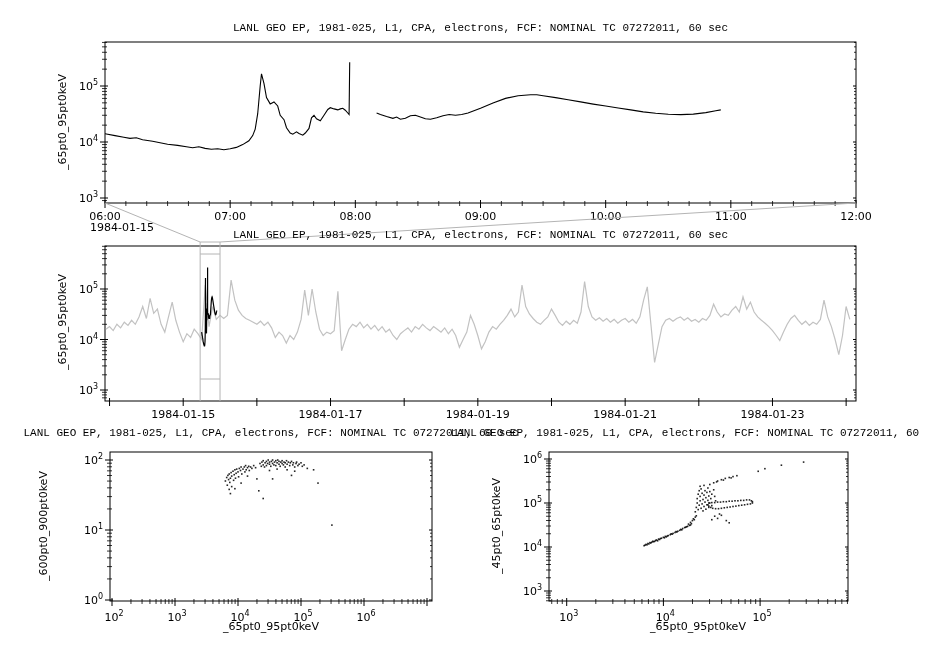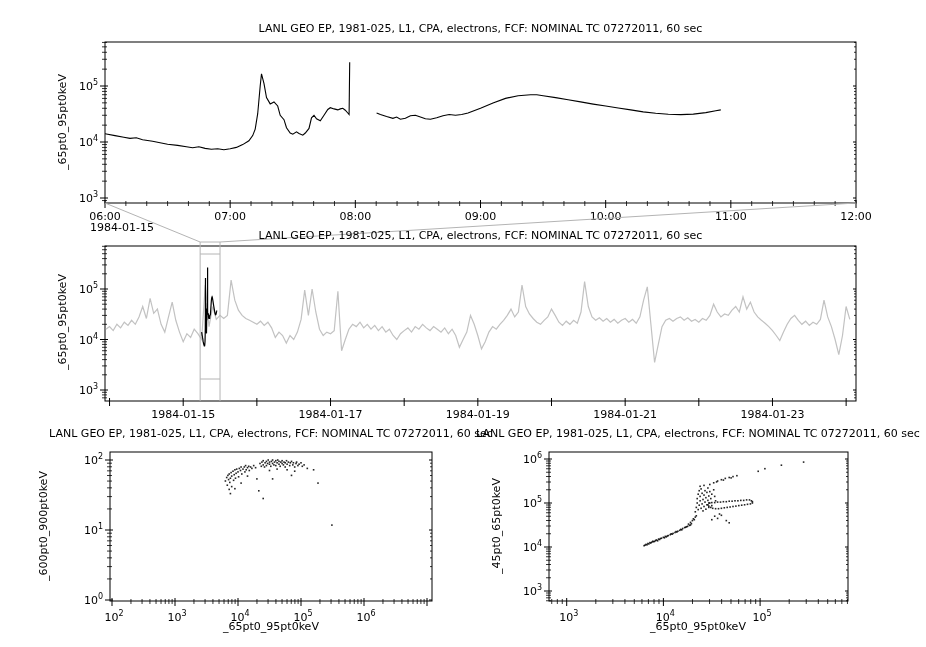--- a/index.html
+++ b/index.html
@@ -1,20 +1,20 @@
 <!DOCTYPE html>
 <html><head>
 <meta charset="utf-8">
 <style>
   html,body{margin:0;padding:0;background:#fff;}
   .screen{position:relative;width:926px;height:647px;background:#ffffff;
           font-family:"DejaVu Sans",sans-serif;color:#000;overflow:hidden;}
   .screen svg{position:absolute;left:0;top:0;}
   svg text{font-family:"DejaVu Sans",sans-serif;}
-  .title{position:absolute;font-size:11px;white-space:nowrap;text-align:center;}
+  .title{position:absolute;font-size:11px;white-space:nowrap;text-align:center;font-family:Liberation Mono, monospace;}
   .t1{left:105px;width:751px;top:22px;}
   .t2{left:105px;width:751px;top:229px;}
   .t3{left:-129px;width:800px;top:427px;}
   .t4{left:298px;width:800px;top:427px;}
   .yl{position:absolute;font-size:11px;white-space:nowrap;text-align:center;height:14px;line-height:14px;
       transform:rotate(-90deg);transform-origin:center;}
   .y1{left:8px;top:115px;width:110px;}
   .y2{left:8px;top:315px;width:110px;}
   .y3{left:-21px;top:519px;width:130px;}
   .y4{left:437px;top:519px;width:120px;}

